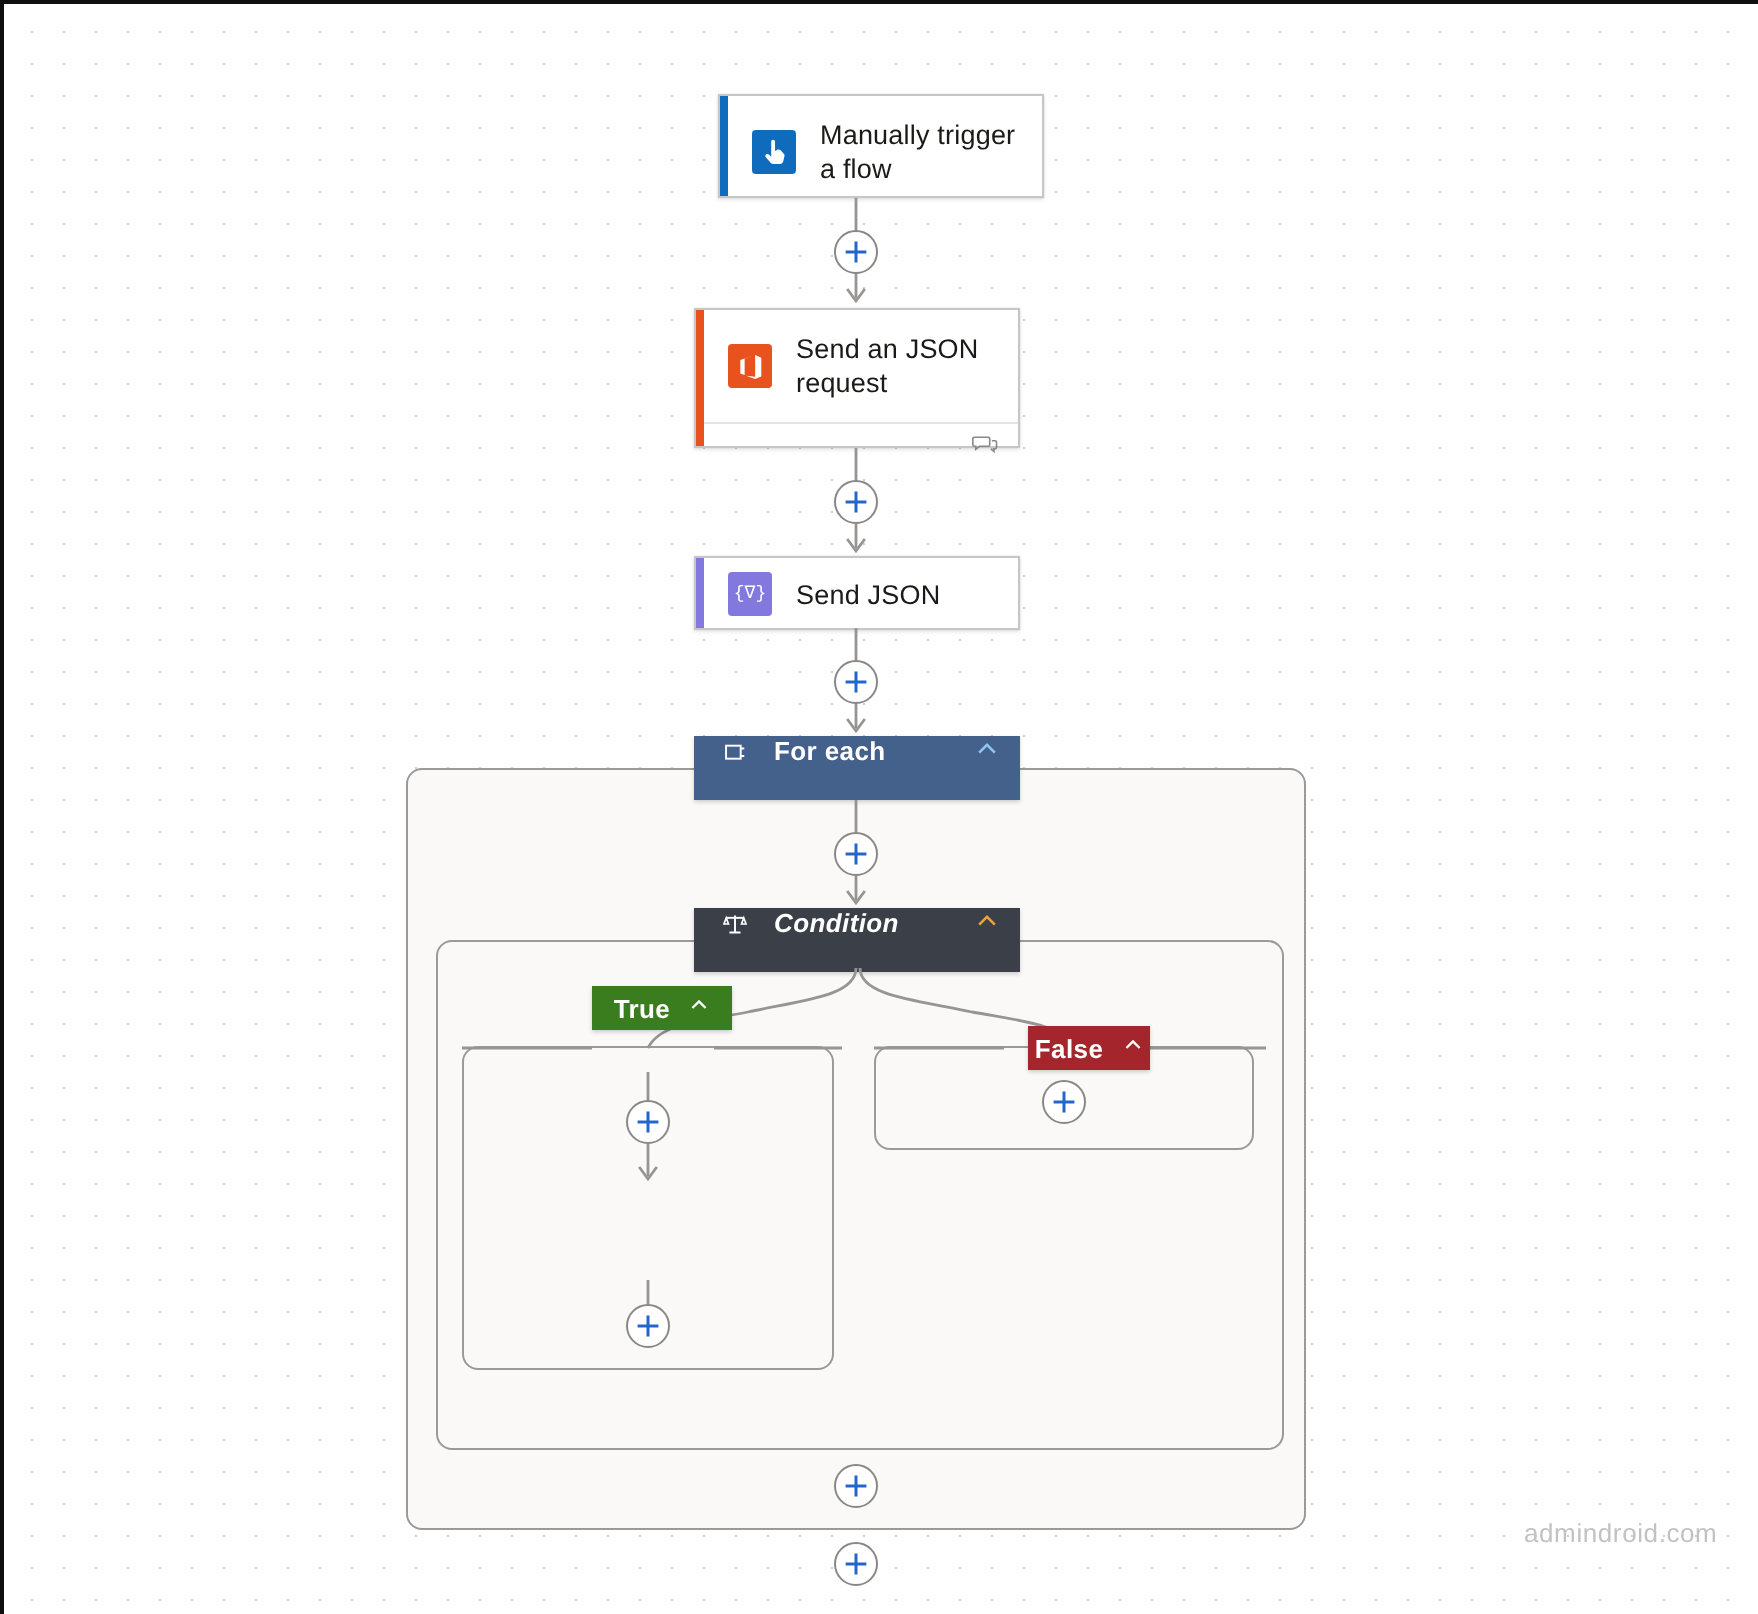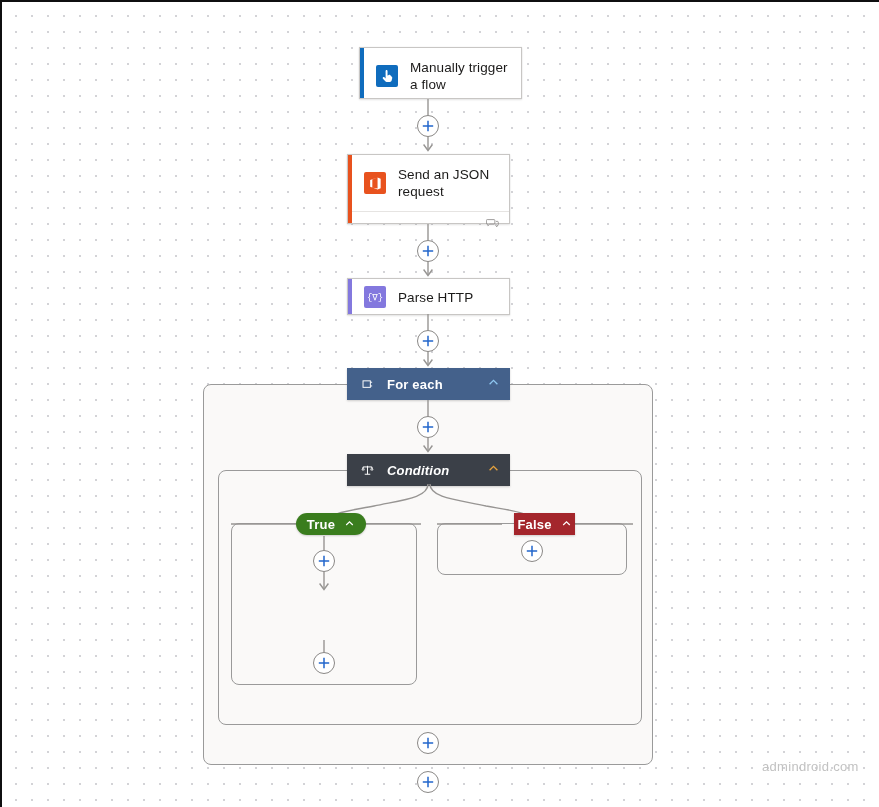--- a/index.html
+++ b/index.html
@@ -84,21 +84,20 @@
   }
   .foot-glyph {
     color: #8a8886;
     display: block;
   }
 
   
   .scope-head {
     position: absolute;
     display: flex;
-    align-items: center;
     box-sizing: border-box;
     padding: 0 10px 0 12px;
     color: #ffffff;
     box-shadow: 0 1px 2px rgba(0,0,0,0.18);
   }
   .scope-head .sh-icon {
     width: 16px;
     height: 16px;
     flex: 0 0 16px;
     margin-right: 12px;
@@ -292,21 +291,21 @@
       <path d="M6 0.8 L6 11.2 M0.8 6 L11.2 6" stroke="#2266cc" stroke-width="1.5"></path>
     </svg>
   </div>
 
   <div class="card" style="left:345px; top:276px; width:163px; height:37px;">
     <div class="accent" style="background:#8378de;"></div>
     <div class="card-head" style="padding-top:7px; padding-bottom:7px;">
       <span class="card-icon" style="background:#8378de; font-size:9px; color:#ffffff; font-family:'Liberation Mono', monospace;">
         {∇}
       </span>
-      <span class="card-title">Parse HTTP</span>
+      <span class="card-title">Send JSON</span>
     </div>
   </div>
 
   <div class="plus-btn" style="left:415px; top:328px;">
     <svg width="12" height="12" viewBox="0 0 12 12" aria-hidden="true">
       <path d="M6 0.8 L6 11.2 M0.8 6 L11.2 6" stroke="#2266cc" stroke-width="1.5"></path>
     </svg>
   </div>
 
   <div class="scope-head" style="left:345px; top:366px; width:163px; height:32px; background:#44618b;">
@@ -340,21 +339,21 @@
       </svg>
     </span>
     <span class="sh-title">Condition</span>
     <span class="chev">
       <svg width="13" height="13" viewBox="0 0 16 16" aria-hidden="true">
         <path d="M3.2 10.2 L8 5.4 L12.8 10.2" stroke="#e8a33d" stroke-width="1.6" fill="none"></path>
       </svg>
     </span>
   </div>
 
-  <div class="branch-pill" style="left:294px; top:511px; width:70px; height:22px; background:#3a7d1e;border-radius:11px;">
+  <div class="branch-pill" style="left:294px; top:491px; width:70px; height:22px; background:#3a7d1e;">
     <span class="bp-title">True</span>
     <span class="chev">
       <svg width="11" height="11" viewBox="0 0 16 16" aria-hidden="true">
         <path d="M3.2 10.2 L8 5.4 L12.8 10.2" stroke="#ffffff" stroke-width="1.7" fill="none"></path>
       </svg>
     </span>
   </div>
 
   <div class="branch-pill" style="left:512px; top:511px; width:61px; height:22px; background:#a4262c;">
     <span class="bp-title">False</span>

